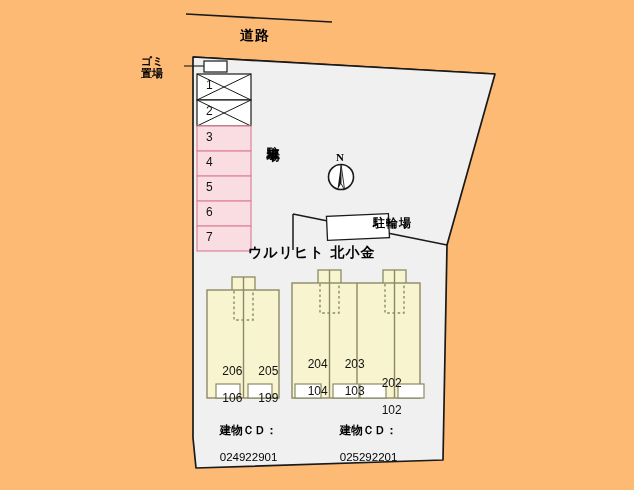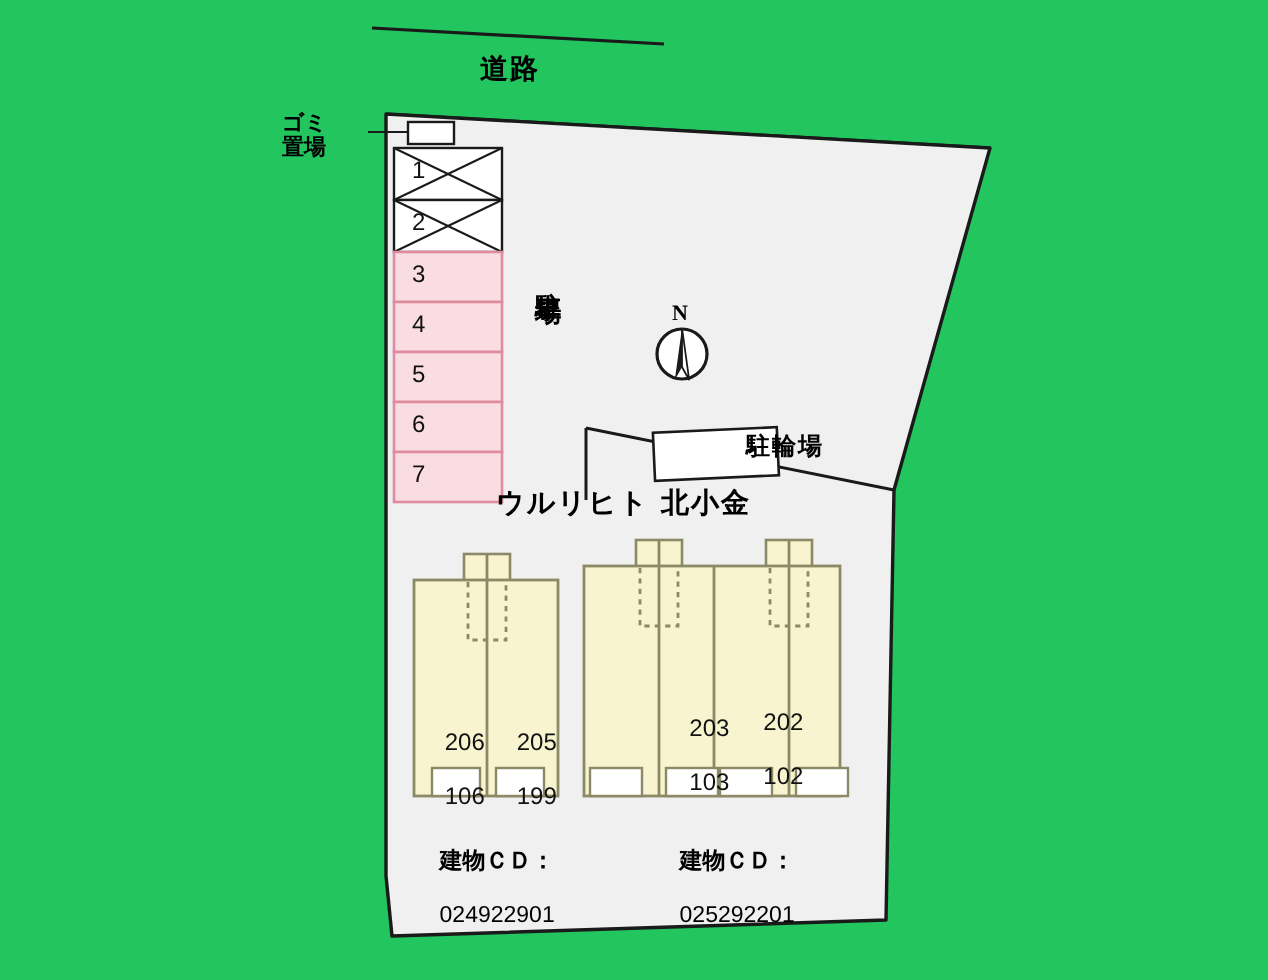--- a/index.html
+++ b/index.html
@@ -1,21 +1,21 @@
 <!DOCTYPE html>
 <html><head>
 <meta charset="utf-8">
 <style>
   html,body{margin:0;padding:0;background:#ffffff;}
   body{
     width:634px;height:490px;overflow:hidden;
     font-family:"Liberation Sans","DejaVu Sans",sans-serif;
     color:#000;
   }
-  #stage{position:relative;width:634px;height:490px;background:#22c55e;}
+  #stage{position:relative;width:634px;height:490px;background:#fdba74;}
   #map{position:absolute;left:0;top:0;width:634px;height:490px;}
   .lbl{position:absolute;white-space:pre;line-height:1.05;}
   .jp{font-family:"DejaVu Sans","Liberation Sans",sans-serif;font-weight:700;}
   .num{font-family:"Liberation Sans","DejaVu Sans",sans-serif;}
 
   
   #road-label{left:240px;top:28px;font-size:14px;letter-spacing:1px;}
   
   #gomi-label{left:141px;top:56px;font-size:11px;letter-spacing:0px;text-align:left;}
   
@@ -145,25 +145,29 @@
 
   <div class="lbl num unit-num" style="left:209px;top:352px;width:28px;">
     <span>206</span><br>
     <span>106</span>
   </div>
   <div class="lbl num unit-num" style="left:245px;top:352px;width:32px;">
     <span>205</span><br>
     <span>199</span>
   </div>
 
+  <div class="lbl num unit-num" style="left:294px;top:345px;width:34px;">
+    <span>204</span><br>
+    <span>104</span>
+  </div>
   <div class="lbl num unit-num" style="left:331px;top:345px;width:34px;">
     <span>203</span><br>
     <span>103</span>
   </div>
-  <div class="lbl num unit-num" style="left:359px;top:342px;width:52px;">
+  <div class="lbl num unit-num" style="left:359px;top:364px;width:52px;">
     <span>202</span><br>
     <span>102</span>
   </div>
 
   <div class="lbl bcd" style="left:207px;top:411px;">
     <span class="jp">建物ＣＤ：</span><br>
     <span class="num">024922901</span>
   </div>
   <div class="lbl bcd" style="left:327px;top:411px;">
     <span class="jp">建物ＣＤ：</span><br>

